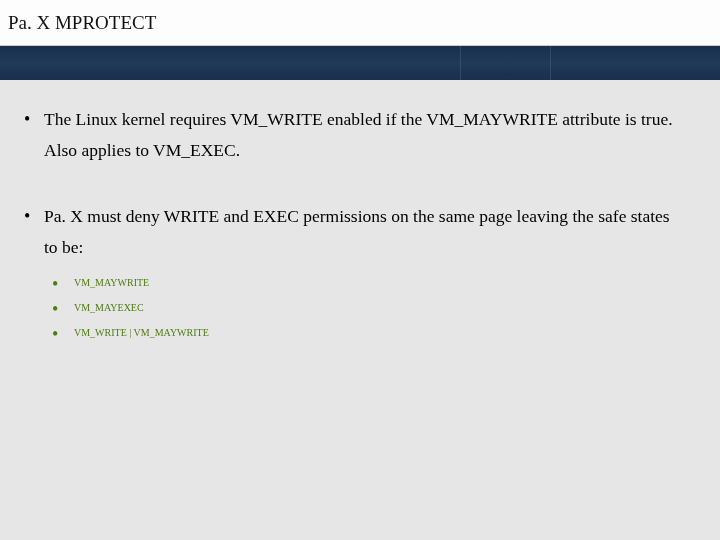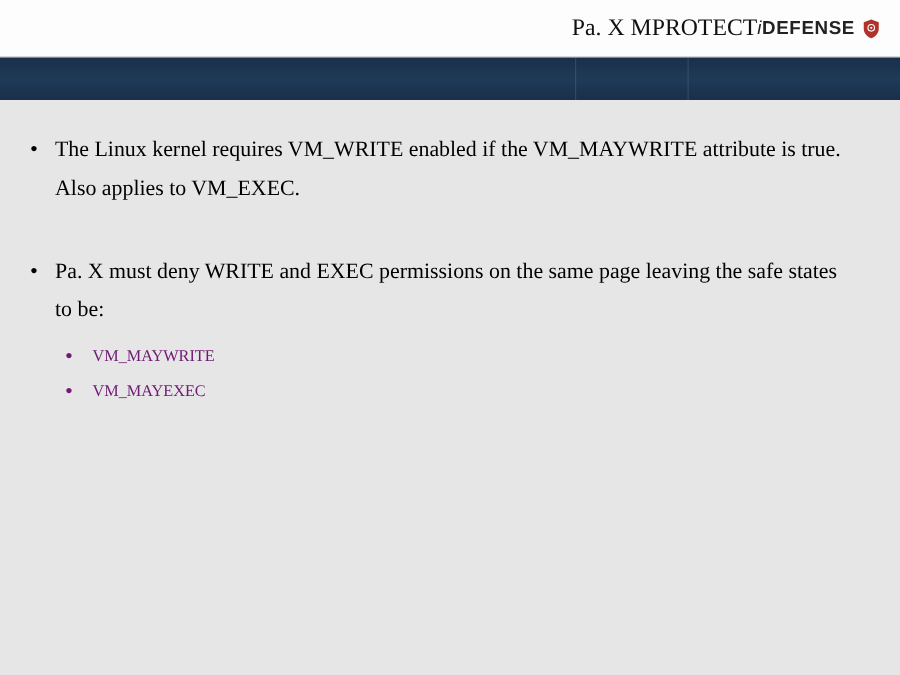--- a/index.html
+++ b/index.html
@@ -1,64 +1,57 @@
 <!DOCTYPE html>
 <html><head>
 <meta charset="utf-8">
 <style>
   * { margin: 0; padding: 0; box-sizing: border-box; }
   html, body { width: 720px; height: 540px; font-family: Georgia, 'Times New Roman', serif; background: #e6e6e6; }
   .slide { width: 720px; height: 540px; background: #e6e6e6; position: relative; overflow: hidden; }
-  .title-bar { height: 46px; background: #fdfdfd; border-bottom: 1px solid #ccc; display: flex; align-items: center; justify-content: flex-end; padding: 0 14px 0 22px; }
+  .title-bar { height: 46px; background: #fdfdfd; border-bottom: 1px solid #ccc; display: flex; align-items: center; justify-content: space-between; padding: 0 14px 0 8px; }
   .title-text { font-size: 19px; color: #111; font-family: Georgia, serif; }
   .logo { display: flex; align-items: center; gap: 4px; }
   .logo-text { font-family: Arial, Helvetica, sans-serif; font-weight: bold; font-size: 15px; letter-spacing: 0.5px; color: #222; }
   .logo-text .i { font-style: italic; font-weight: normal; }
   .logo-shield { width: 18px; height: 18px; }
   .banner { height: 34px; background: linear-gradient(to bottom, #1a2f4a 0%, #1f3a58 50%, #1a2f4a 100%); position: relative; }
   .banner::before, .banner::after { content: ""; position: absolute; top: 0; bottom: 0; width: 1px; background: rgba(120,140,160,0.25); }
   .banner::before { left: 460px; }
   .banner::after { left: 550px; }
   .tick1, .tick2 { position: absolute; bottom: 2px; font-size: 7px; color: rgba(180,190,200,0.35); font-family: Arial, sans-serif; letter-spacing: 1px; }
   .tick1 { left: 494px; }
   .tick2 { left: 668px; }
   .content { padding: 24px 38px 0 22px; }
   ul.main { list-style: none; }
   ul.main > li { position: relative; padding-left: 22px; font-size: 17.5px; line-height: 1.75; color: #000; margin-bottom: 36px; }
   ul.main > li::before { content: "•"; position: absolute; left: 2px; top: 0; font-size: 18px; }
   ul.sub { list-style: none; margin-top: 14px; }
-  ul.sub > li { position: relative; padding-left: 30px; font-size: 13px; line-height: 1.2; color: #701a75; margin-bottom: 13px; font-family: Georgia, serif; }
+  ul.sub > li { position: relative; padding-left: 30px; font-size: 10px; line-height: 1.2; color: #4d7c0f; margin-bottom: 13px; font-family: Georgia, serif; }
   ul.sub > li::before { content: "•"; position: absolute; left: 8px; top: -3px; font-size: 18px; }
 </style>
 </head>
 <body>
 
 <div class="slide">
   <div class="title-bar">
     <div class="title-text">Pa. X MPROTECT</div>
-    <div class="logo">
-      <span class="logo-text"><span class="i">i</span><span>DEFENSE</span></span>
-      <svg class="logo-shield" viewBox="0 0 24 24">
-        <path d="M12 2 L20 5 L20 12 C20 17 16 21 12 22 C8 21 4 17 4 12 L4 5 Z" fill="#b0332a"></path>
-        <circle cx="12" cy="11" r="3.5" fill="none" stroke="#fff" stroke-width="1.2"></circle>
-        <circle cx="12" cy="11" r="1.2" fill="#fff"></circle>
-      </svg>
-    </div>
   </div>
   <div class="banner">
     <span class="tick1"></span>
     <span class="tick2"></span>
   </div>
   <div class="content">
     <ul class="main">
       <li>
         <span>The Linux kernel requires VM_WRITE enabled if the VM_MAYWRITE attribute is true. Also applies to VM_EXEC.</span>
       </li>
       <li>
         <span>Pa. X must deny WRITE and EXEC permissions on the same page leaving the safe states to be:</span>
         <ul class="sub">
           <li><span>VM_MAYWRITE</span></li>
           <li><span>VM_MAYEXEC</span></li>
+          <li><span>VM_WRITE | VM_MAYWRITE</span></li>
         </ul>
       </li>
     </ul>
   </div>
 </div>
 
 </body></html>

